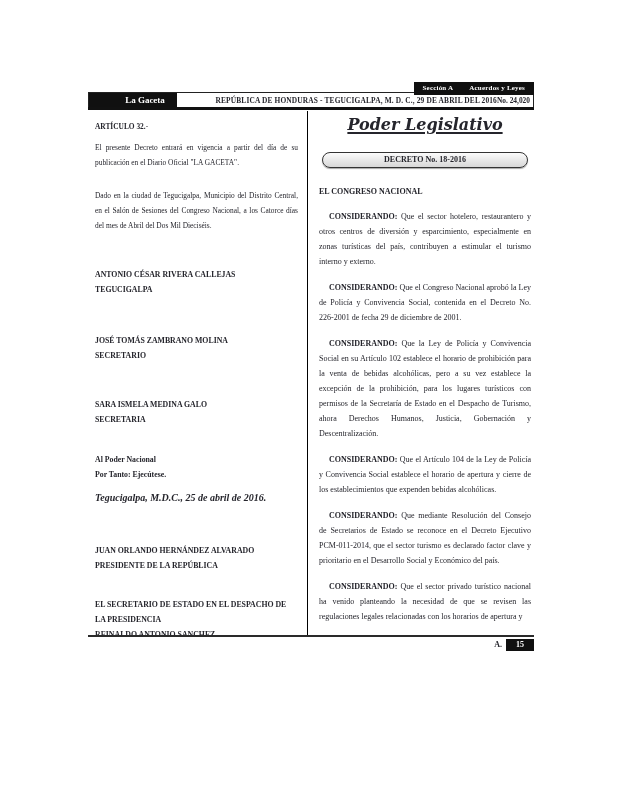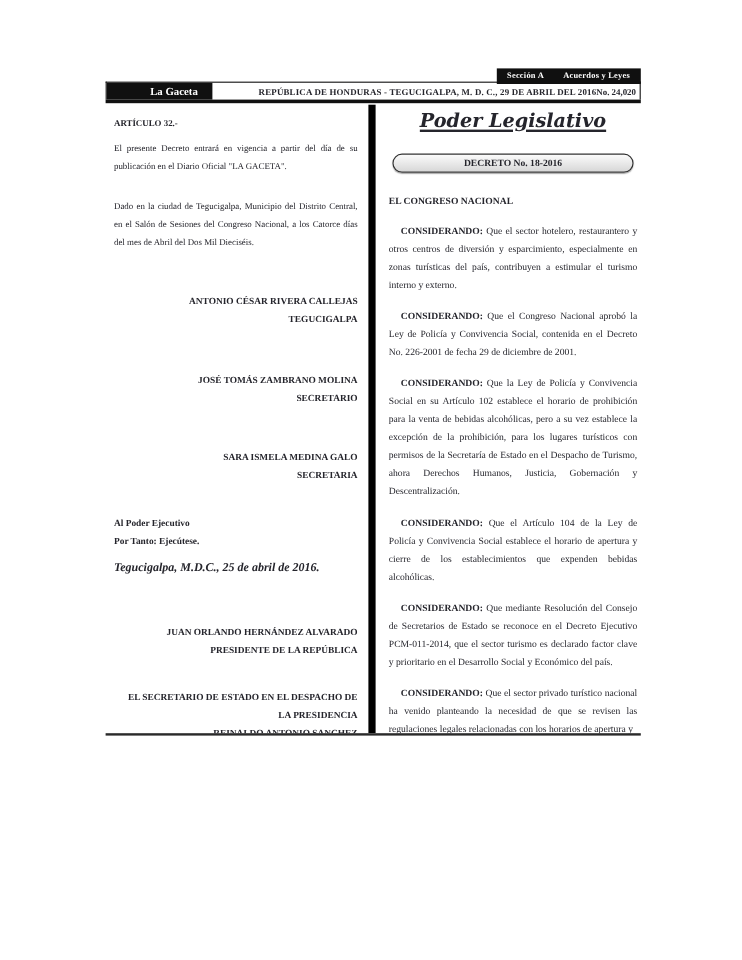--- a/index.html
+++ b/index.html
@@ -1,46 +1,46 @@
 <!DOCTYPE html>
 <html><head>
 <meta charset="utf-8">
 <style>
   html,body{margin:0;padding:0;background:#ffffff;}
   .canvas{position:relative;width:618px;height:800px;background:#ffffff;overflow:hidden;
           font-family:"Liberation Serif",serif;color:#25252c;}
-  .sheet{position:absolute;left:88px;top:52px;width:446px;}
+  .sheet{position:absolute;left:88px;top:76px;width:446px;}
 
   
   .badge-row{text-align:right;height:14px;}
   .section-badge{display:inline-flex;gap:16px;background:#101010;color:#ffffff;
                  font-size:7px;font-weight:bold;padding:2px 9px 3px;letter-spacing:.2px;}
 
   
   .masthead-bar{display:flex;align-items:stretch;margin-top:2px;border:1px solid #222;
                 border-bottom:none;height:14px;}
   .gaceta-box{background:#101010;color:#fff;width:64px;text-align:center;
               font-size:9px;font-weight:bold;line-height:14px;padding-left:24px;}
   .republic{flex:1;text-align:right;font-size:7.4px;font-weight:bold;line-height:15px;
             letter-spacing:.15px;white-space:nowrap;overflow:hidden;}
   .issue{font-size:7.4px;font-weight:bold;line-height:15px;padding-right:3px;white-space:nowrap;}
   .thick-rule{height:3px;background:#111;}
 
   
   .columns{display:flex;height:524px;overflow:hidden;margin-top:1px;}
   .col-left{width:219px;padding:8px 9px 0 7px;box-sizing:border-box;}
-  .col-right{flex:1;border-left:6px solid #000000;padding:3px 3px 0 11px;box-sizing:border-box;}
+  .col-right{flex:1;border-left:1px solid #000000;padding:3px 3px 0 11px;box-sizing:border-box;}
 
   
   .body-text{font-size:7.4px;line-height:15px;}
   .articulo{display:flex;gap:6px;flex-direction:column;}
   .art-label{font-weight:bold;white-space:nowrap;}
   .art-text{flex:1;text-align:justify;}
   .dado{margin-top:18px;text-align:justify;}
-  .sig{text-align:right;font-weight:bold;font-size:7.8px;line-height:15px;}
+  .sig{text-align:left;font-weight:bold;font-size:7.8px;line-height:15px;}
   .exec{font-weight:bold;font-size:7.8px;line-height:15px;margin-top:25px;}
   .date-line{font-weight:bold;font-size:10px;margin-top:8px;line-height:15px;font-style:italic;}
 
   
   .poder{font-family:"DejaVu Serif",serif;font-weight:bold;font-style:italic;
          font-size:16px;text-align:center;line-height:22px;}
   .poder span{text-decoration:underline;text-decoration-thickness:1.5px;text-underline-offset:2px;}
   .decree-pill{margin:16px auto 0;width:96%;border:1px solid #333;border-radius:8px;
                background:linear-gradient(#fbfbfb,#d7d7d7);text-align:center;
                font-size:8px;font-weight:bold;line-height:14px;height:14px;
@@ -95,21 +95,21 @@
           <div>JOSÉ TOMÁS ZAMBRANO MOLINA</div>
           <div>SECRETARIO</div>
         </div>
 
         <div class="sig" style="margin-top:34px;">
           <div>SARA ISMELA MEDINA GALO</div>
           <div>SECRETARIA</div>
         </div>
 
         <div class="exec">
-          <div>Al Poder Ejecutivo</div>
+          <div>Al Poder Nacional</div>
           <div>Por Tanto: Ejecútese.</div>
         </div>
 
         <div class="date-line">Tegucigalpa, M.D.C., 25  de  abril  de 2016.</div>
 
         <div class="sig" style="margin-top:38px;">
           <div>JUAN ORLANDO HERNÁNDEZ ALVARADO</div>
           <div>PRESIDENTE DE LA REPÚBLICA</div>
         </div>
 
@@ -137,15 +137,18 @@
 
         <p class="para"><span class="lead">CONSIDERANDO:</span><span> Que el Artículo 104 de la Ley de Policía y Convivencia Social establece el horario de apertura y cierre de los establecimientos que expenden bebidas alcohólicas.</span></p>
 
         <p class="para"><span class="lead">CONSIDERANDO:</span><span> Que mediante Resolución del Consejo de Secretarios de Estado se reconoce en el Decreto Ejecutivo PCM-011-2014, que el sector turismo es declarado factor clave y prioritario en el Desarrollo Social y Económico del país.</span></p>
 
         <p class="para"><span class="lead">CONSIDERANDO:</span><span> Que el sector privado turístico nacional ha venido planteando la necesidad de que se revisen las regulaciones legales relacionadas con los horarios de apertura y</span></p>
       </div>
     </div>
 
     <div class="footer-rule"></div>
+    <div class="footer">
+      <span class="foot-a">A.</span><span class="page-badge">15</span>
+    </div>
 
   </div>
 </div>
 
 </body></html>

